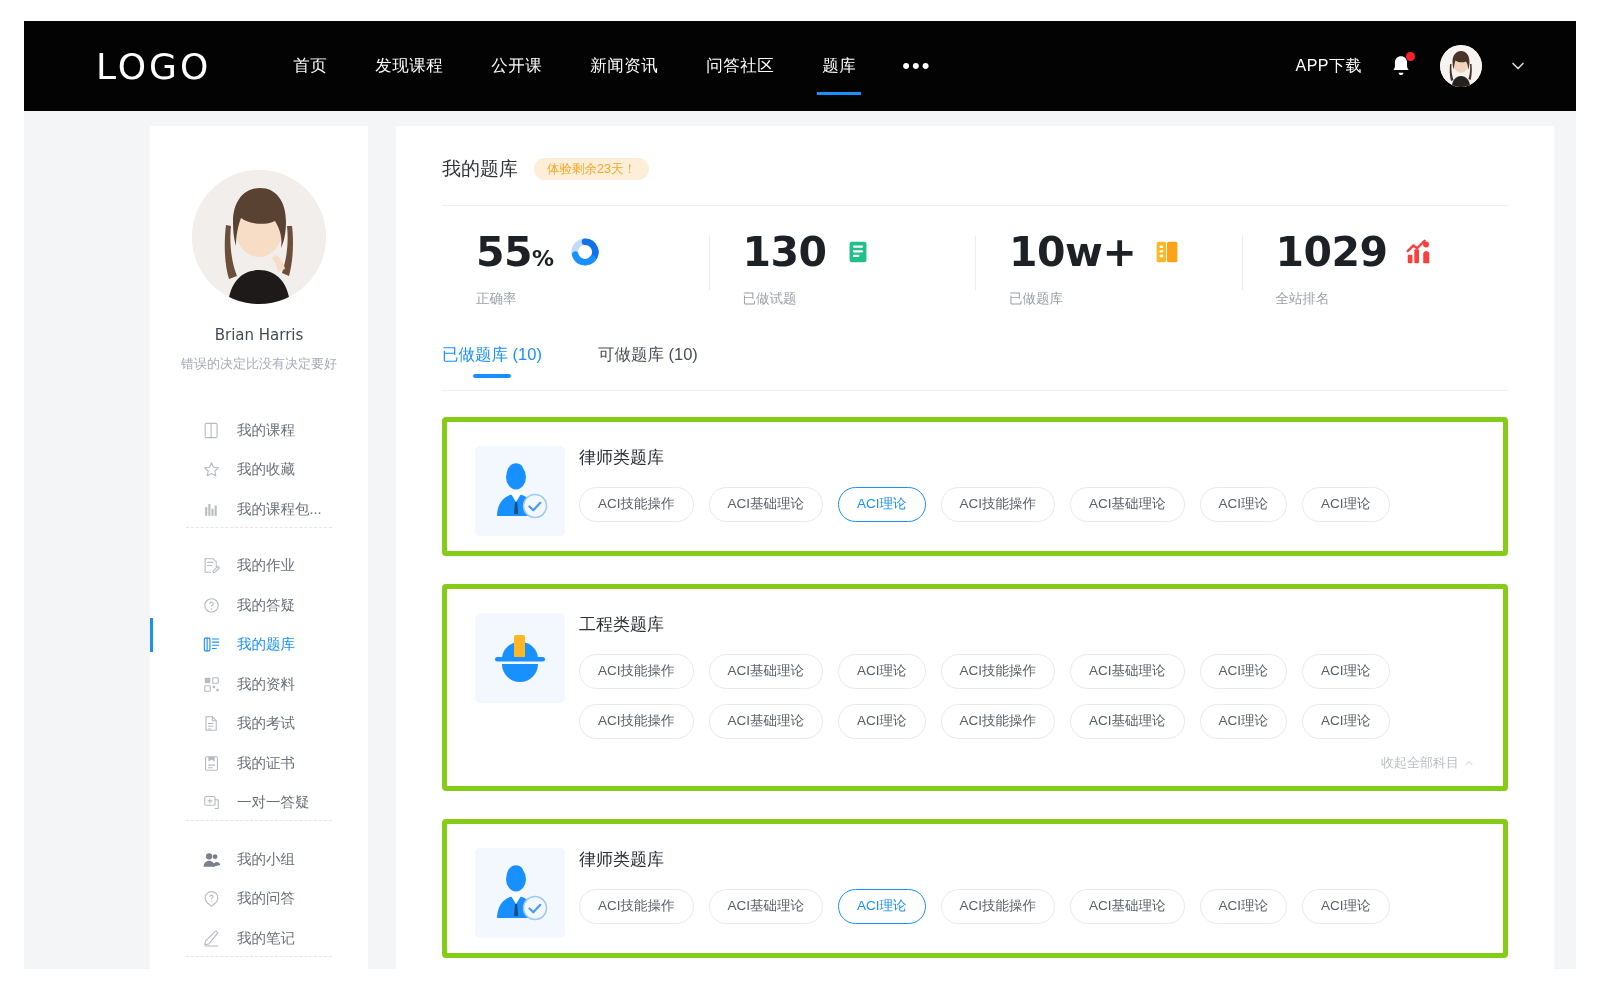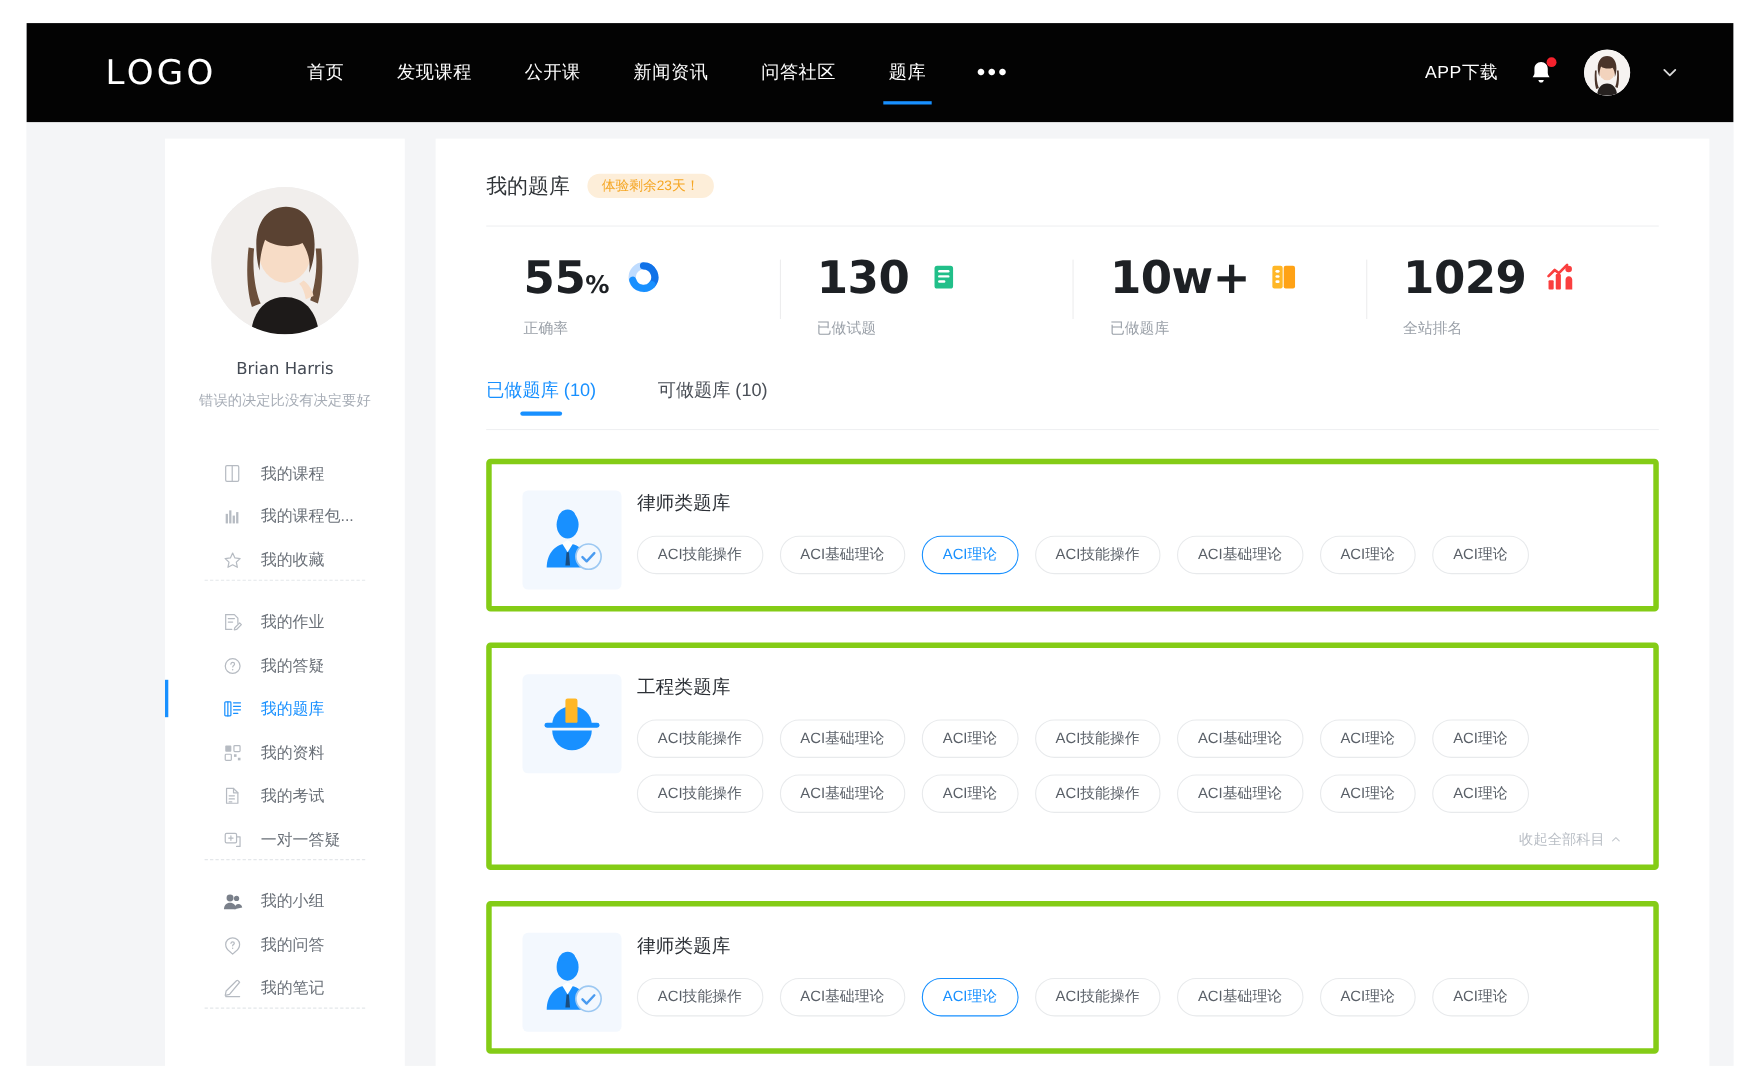--- a/index.html
+++ b/index.html
@@ -21,21 +21,21 @@
   .header {
     height: 90px;
     background: #030303;
     display: flex;
     align-items: center;
     padding: 0 48px 0 72px;
     position: relative;
   }
   .logo {
     color: #ffffff;
-    font-size: 31px;
+    font-size: 36px;
     letter-spacing: 3px;
     font-weight: 400;
     font-family: "DejaVu Sans", sans-serif;
     margin-right: 58px;
   }
   .nav {
     display: flex;
     align-items: center;
     height: 90px;
   }
@@ -369,35 +369,35 @@
               <svg width="19" height="19" viewBox="0 0 24 24">
                 <rect x="4" y="3" width="15" height="18" rx="1.5" stroke="#b6bbc2" stroke-width="1.4" fill="none" stroke-linecap="round" stroke-linejoin="round"></rect>
                 <path d="M11.5 3v18" stroke="#b6bbc2" stroke-width="1.4" fill="none" stroke-linecap="round" stroke-linejoin="round"></path>
               </svg>
             </span>
             <span class="side-label">我的课程</span>
           </div>
           <div class="side-item">
             <span class="ic">
               <svg width="19" height="19" viewBox="0 0 24 24">
+                <path d="M12 3.5l2.6 5.6 6 .7-4.4 4.1 1.2 6L12 17l-5.4 2.9 1.2-6L3.4 9.8l6-.7z" stroke="#b6bbc2" stroke-width="1.4" fill="none" stroke-linecap="round" stroke-linejoin="round"></path>
+              </svg>
+            </span>
+            <span class="side-label">我的收藏</span>
+          </div>
+          <div class="side-item">
+            <span class="ic">
+              <svg width="19" height="19" viewBox="0 0 24 24">
                 <rect x="4" y="9" width="2.6" height="11" fill="#b6bbc2"></rect>
                 <rect x="8" y="5" width="2.6" height="15" fill="#b6bbc2"></rect>
                 <rect x="12" y="11" width="2.6" height="9" fill="#b6bbc2"></rect>
                 <rect x="16" y="7" width="2.6" height="13" fill="#b6bbc2"></rect>
               </svg>
             </span>
             <span class="side-label">我的课程包...</span>
-          </div>
-          <div class="side-item">
-            <span class="ic">
-              <svg width="19" height="19" viewBox="0 0 24 24">
-                <path d="M12 3.5l2.6 5.6 6 .7-4.4 4.1 1.2 6L12 17l-5.4 2.9 1.2-6L3.4 9.8l6-.7z" stroke="#b6bbc2" stroke-width="1.4" fill="none" stroke-linecap="round" stroke-linejoin="round"></path>
-              </svg>
-            </span>
-            <span class="side-label">我的收藏</span>
           </div>
           <div class="side-sep"></div>
           <div class="side-item">
             <span class="ic">
               <svg width="19" height="19" viewBox="0 0 24 24">
                 <path d="M4 3.5h10l4 4v6" stroke="#b6bbc2" stroke-width="1.4" fill="none" stroke-linecap="round" stroke-linejoin="round"></path>
                 <path d="M4 3.5v17h7" stroke="#b6bbc2" stroke-width="1.4" fill="none" stroke-linecap="round" stroke-linejoin="round"></path>
                 <path d="M7 8h7M7 12h5" stroke="#b6bbc2" stroke-width="1.4" fill="none" stroke-linecap="round" stroke-linejoin="round"></path>
                 <path d="M20 13l2 2-5.5 5.5-2.6.6.6-2.6z" stroke="#b6bbc2" stroke-width="1.4" fill="none" stroke-linecap="round" stroke-linejoin="round"></path>
               </svg>
@@ -438,20 +438,30 @@
           </div>
           <div class="side-item">
             <span class="ic">
               <svg width="19" height="19" viewBox="0 0 24 24">
                 <path d="M5 3.5h8l5 5v12H5z" stroke="#b6bbc2" stroke-width="1.4" fill="none" stroke-linecap="round" stroke-linejoin="round"></path>
                 <path d="M13 3.5v5h5" stroke="#b6bbc2" stroke-width="1.4" fill="none" stroke-linecap="round" stroke-linejoin="round"></path>
                 <path d="M8 12h6M8 15.5h6M8 19h3" stroke="#b6bbc2" stroke-width="1.4" fill="none" stroke-linecap="round" stroke-linejoin="round"></path>
               </svg>
             </span>
             <span class="side-label">我的考试</span>
+          </div>
+          <div class="side-item">
+            <span class="ic">
+              <svg width="19" height="19" viewBox="0 0 24 24">
+                <rect x="4.5" y="3.5" width="15" height="17" rx="1.5" stroke="#b6bbc2" stroke-width="1.4" fill="none" stroke-linecap="round" stroke-linejoin="round"></rect>
+                <path d="M8 3.5h8v6l-4-2.2L8 9.5z" fill="#b6bbc2"></path>
+                <path d="M8 14h8M8 17.3h5" stroke="#b6bbc2" stroke-width="1.4" fill="none" stroke-linecap="round" stroke-linejoin="round"></path>
+              </svg>
+            </span>
+            <span class="side-label">我的证书</span>
           </div>
           <div class="side-item">
             <span class="ic">
               <svg width="19" height="19" viewBox="0 0 24 24">
                 <rect x="3.5" y="4.5" width="13" height="11" rx="1.5" stroke="#b6bbc2" stroke-width="1.4" fill="none" stroke-linecap="round" stroke-linejoin="round"></rect>
                 <path d="M16.5 8.5h4v11h-4" stroke="#b6bbc2" stroke-width="1.4" fill="none" stroke-linecap="round" stroke-linejoin="round"></path>
                 <path d="M7.5 10h5M10 7.5v5" stroke="#b6bbc2" stroke-width="1.4" fill="none" stroke-linecap="round" stroke-linejoin="round"></path>
               </svg>
             </span>
             <span class="side-label">一对一答疑</span>

